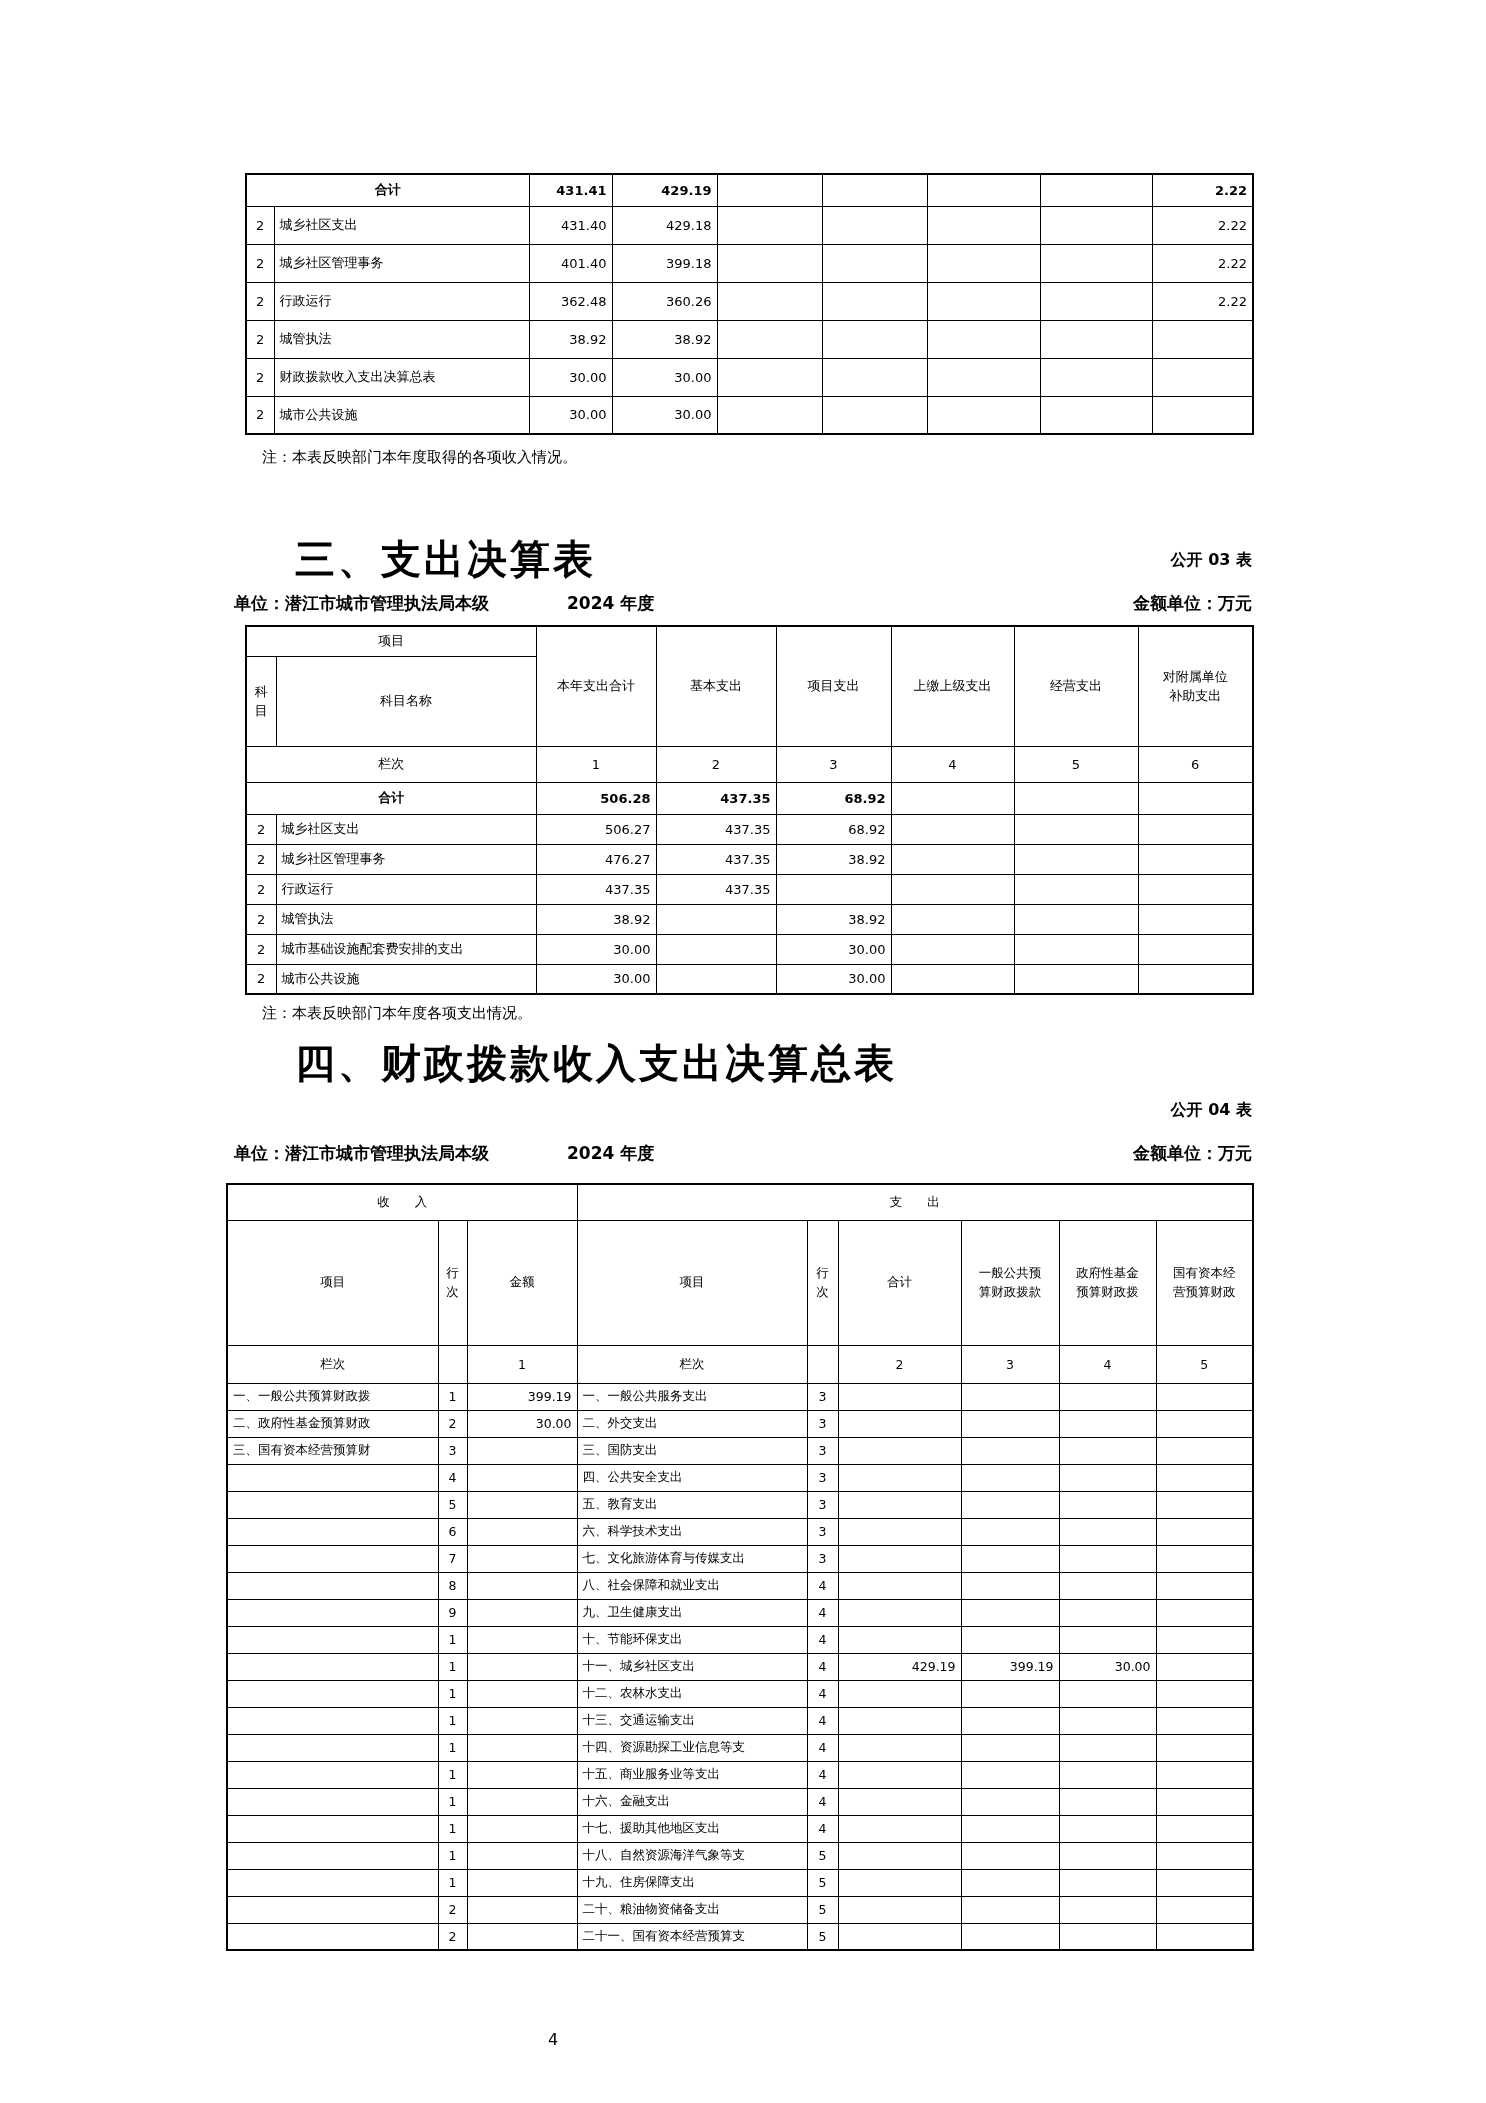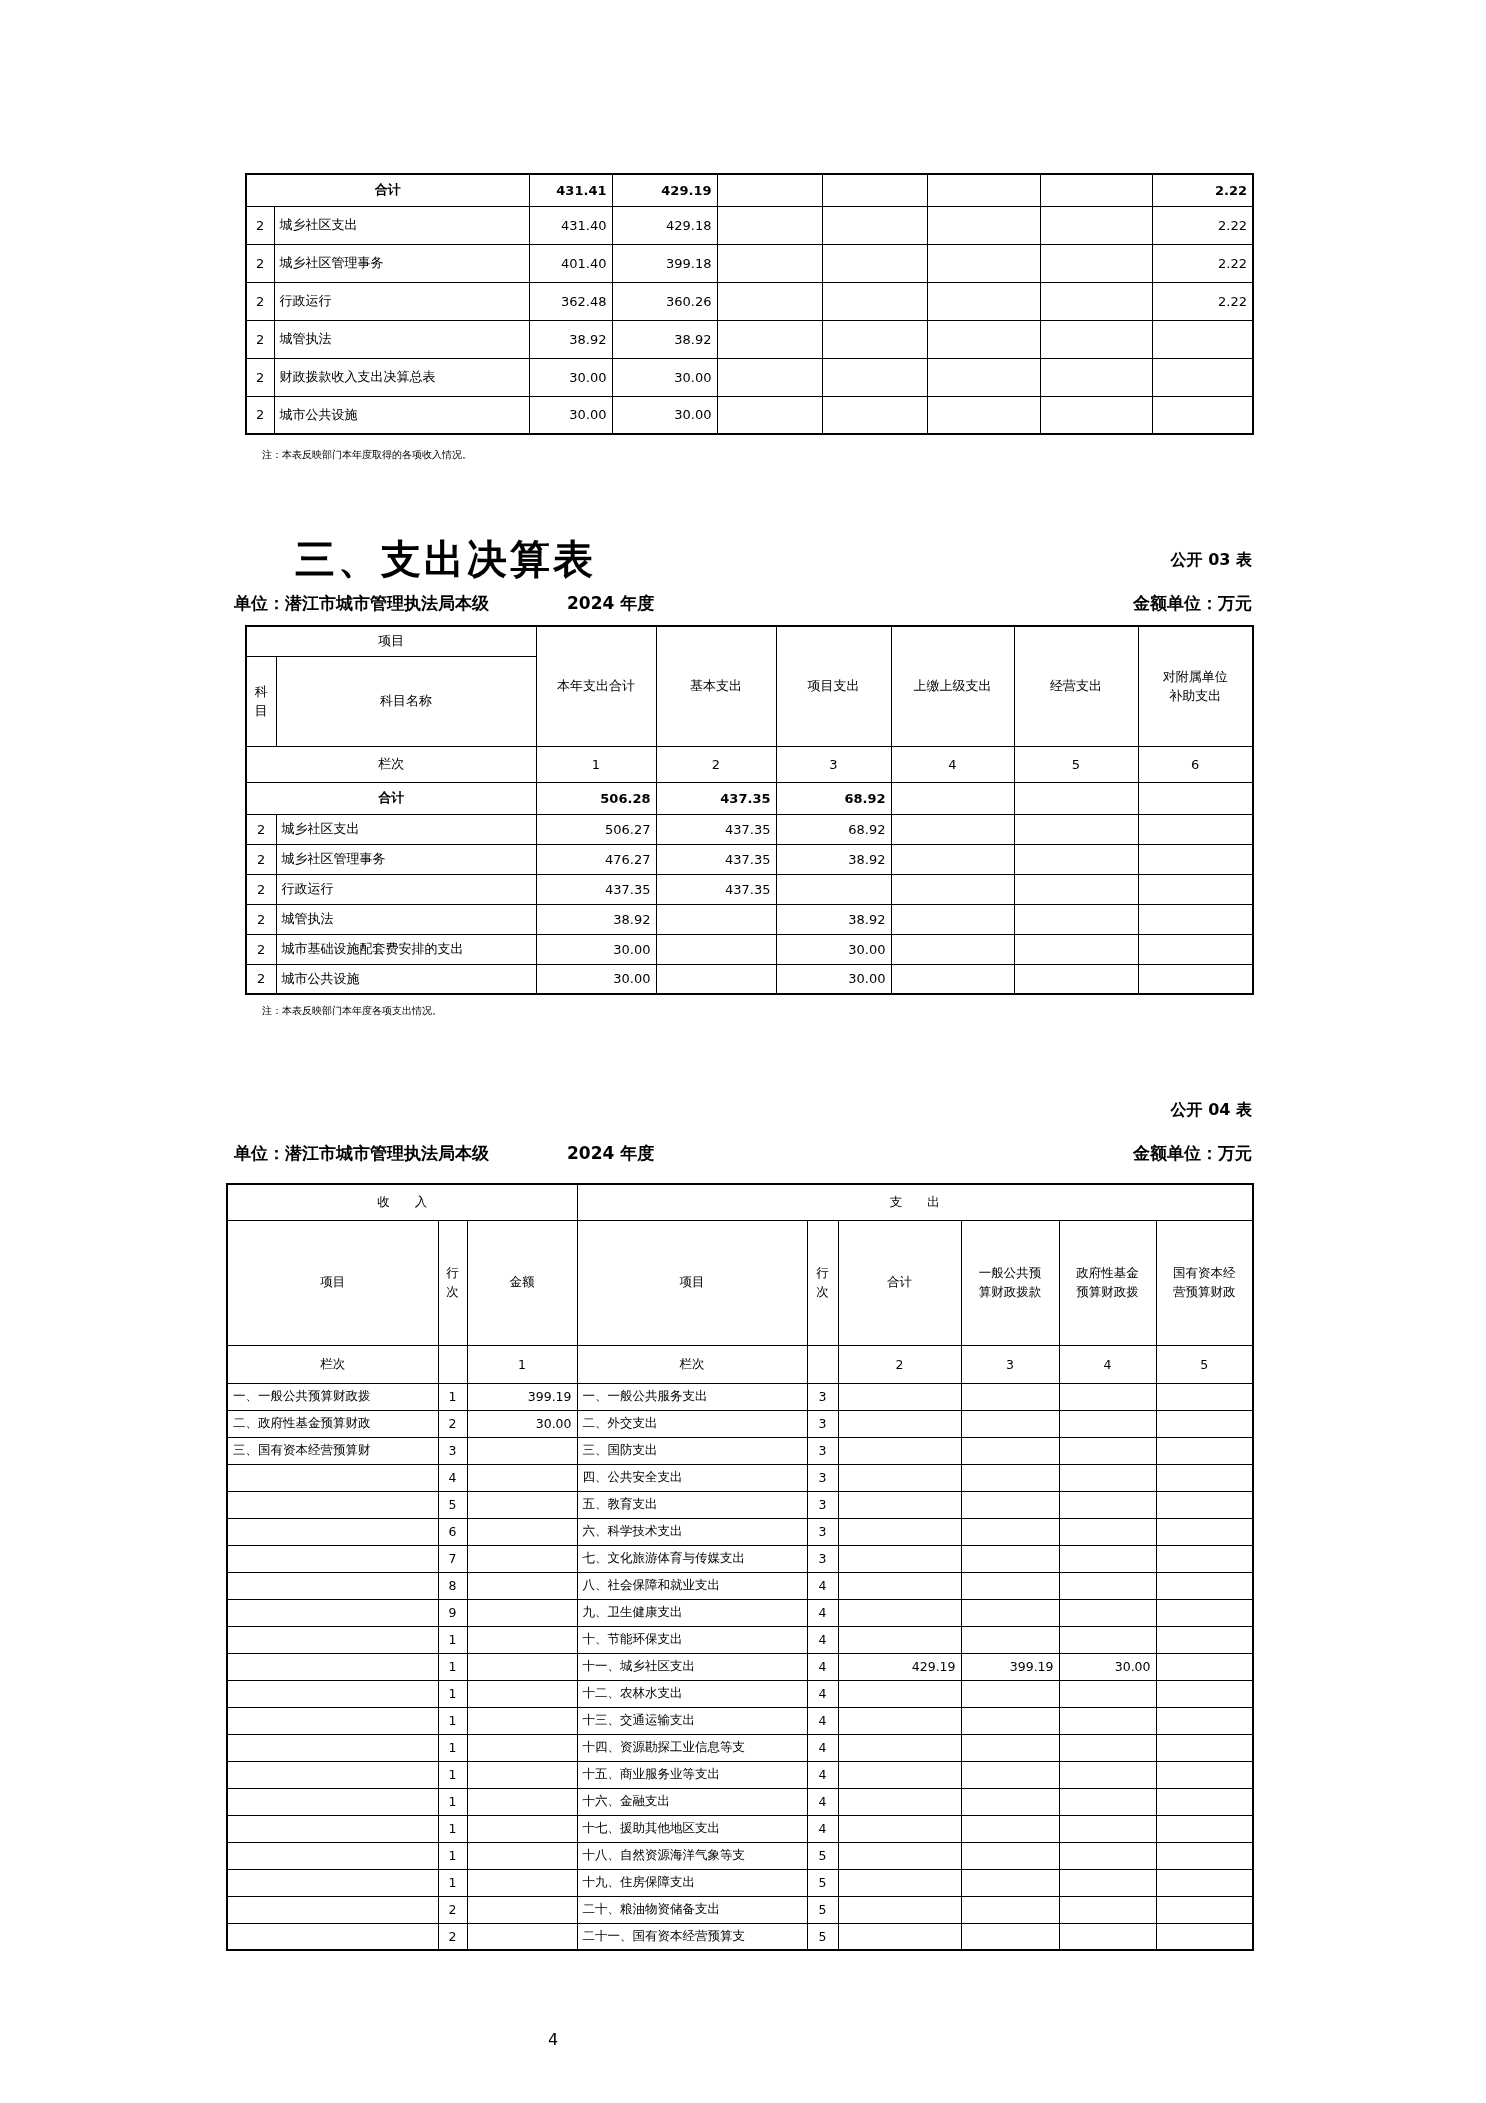--- a/index.html
+++ b/index.html
@@ -33,21 +33,21 @@
   #tbl-fiscal .h36 { height:36px; }
   #tbl-fiscal .h125 { height:125px; }
   #tbl-fiscal .h38 { height:38px; }
   #tbl-fiscal tbody tr { height:27px; }
   #tbl-fiscal td { font-size:12.5px; }
   .heading { font-size:40px; font-weight:bold; letter-spacing:3px; }
   .tbl-code { font-size:16px; font-weight:600; text-align:right; }
   .meta-line { display:flex; align-items:baseline; font-size:17px; font-weight:600; }
   .meta-year { margin-left:78px; }
   .meta-unit { margin-left:auto; }
-  .note { font-size:10px; color:#000;text-align:right; }
+  .note { font-size:15px; color:#000;text-align:right; }
   .page-num { font-size:16px; }
 </style>
 </head>
 <body>
 
 <div class="page">
 
   <table id="tbl-income" class="abs" style="left:245px; top:173px; width:1007px;">
     <colgroup>
       <col style="width:28px">
@@ -253,20 +253,21 @@
     <td class="num"></td>
     <td class="num">30.00</td>
     <td class="num"></td>
     <td class="num"></td>
     <td class="num"></td>
   </tr>
       </tbody>
   </table>
   <div class="note abs" style="left:262px; top:1004px;">注：本表反映部门本年度各项支出情况。</div>
 
+  <div class="heading abs" style="left:295px; top:1036px;">四、财政拨款收入支出决算总表</div>
   <div class="tbl-code abs" style="left:1052px; top:1100px; width:200px;">公开 04 表</div>
   <div class="meta-line abs" style="left:234px; top:1142px; width:1018px;">
     <span>单位：潜江市城市管理执法局本级</span>
     <span class="meta-year">2024 年度</span>
     <span class="meta-unit">金额单位：万元</span>
   </div>
 
   <table id="tbl-fiscal" class="abs" style="left:226px; top:1183px; width:1026px;">
     <colgroup>
       <col style="width:211px">

